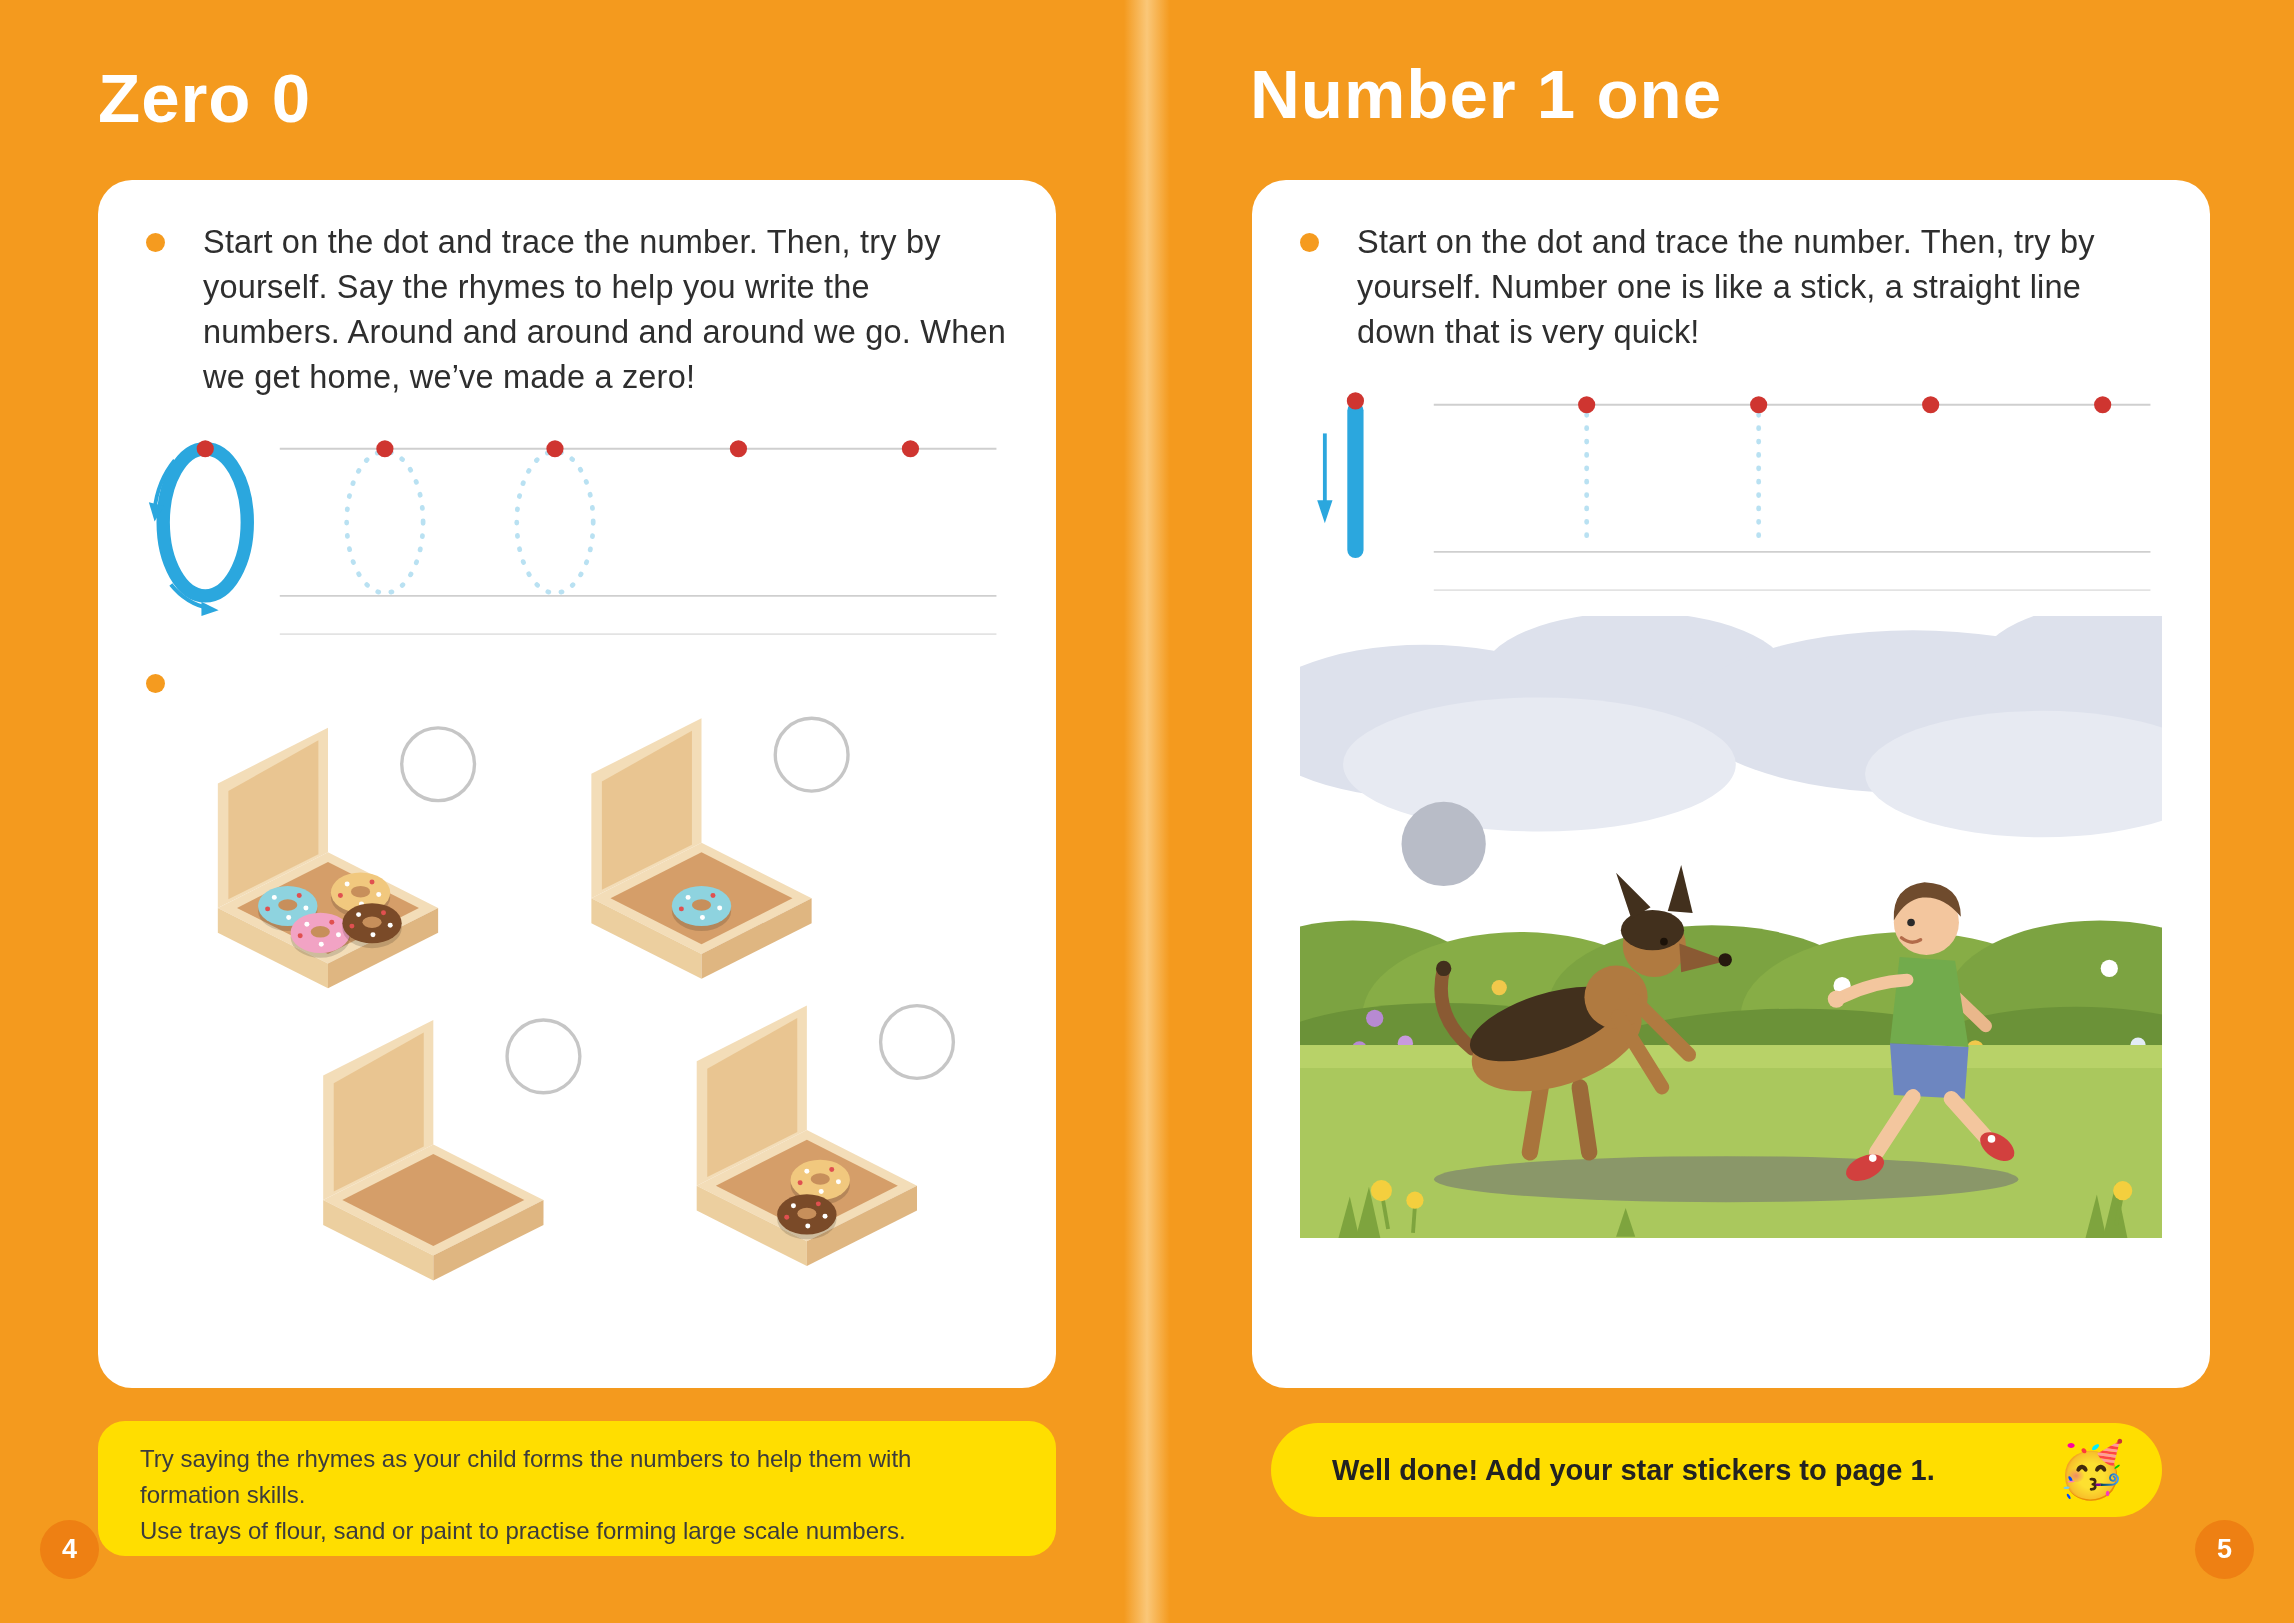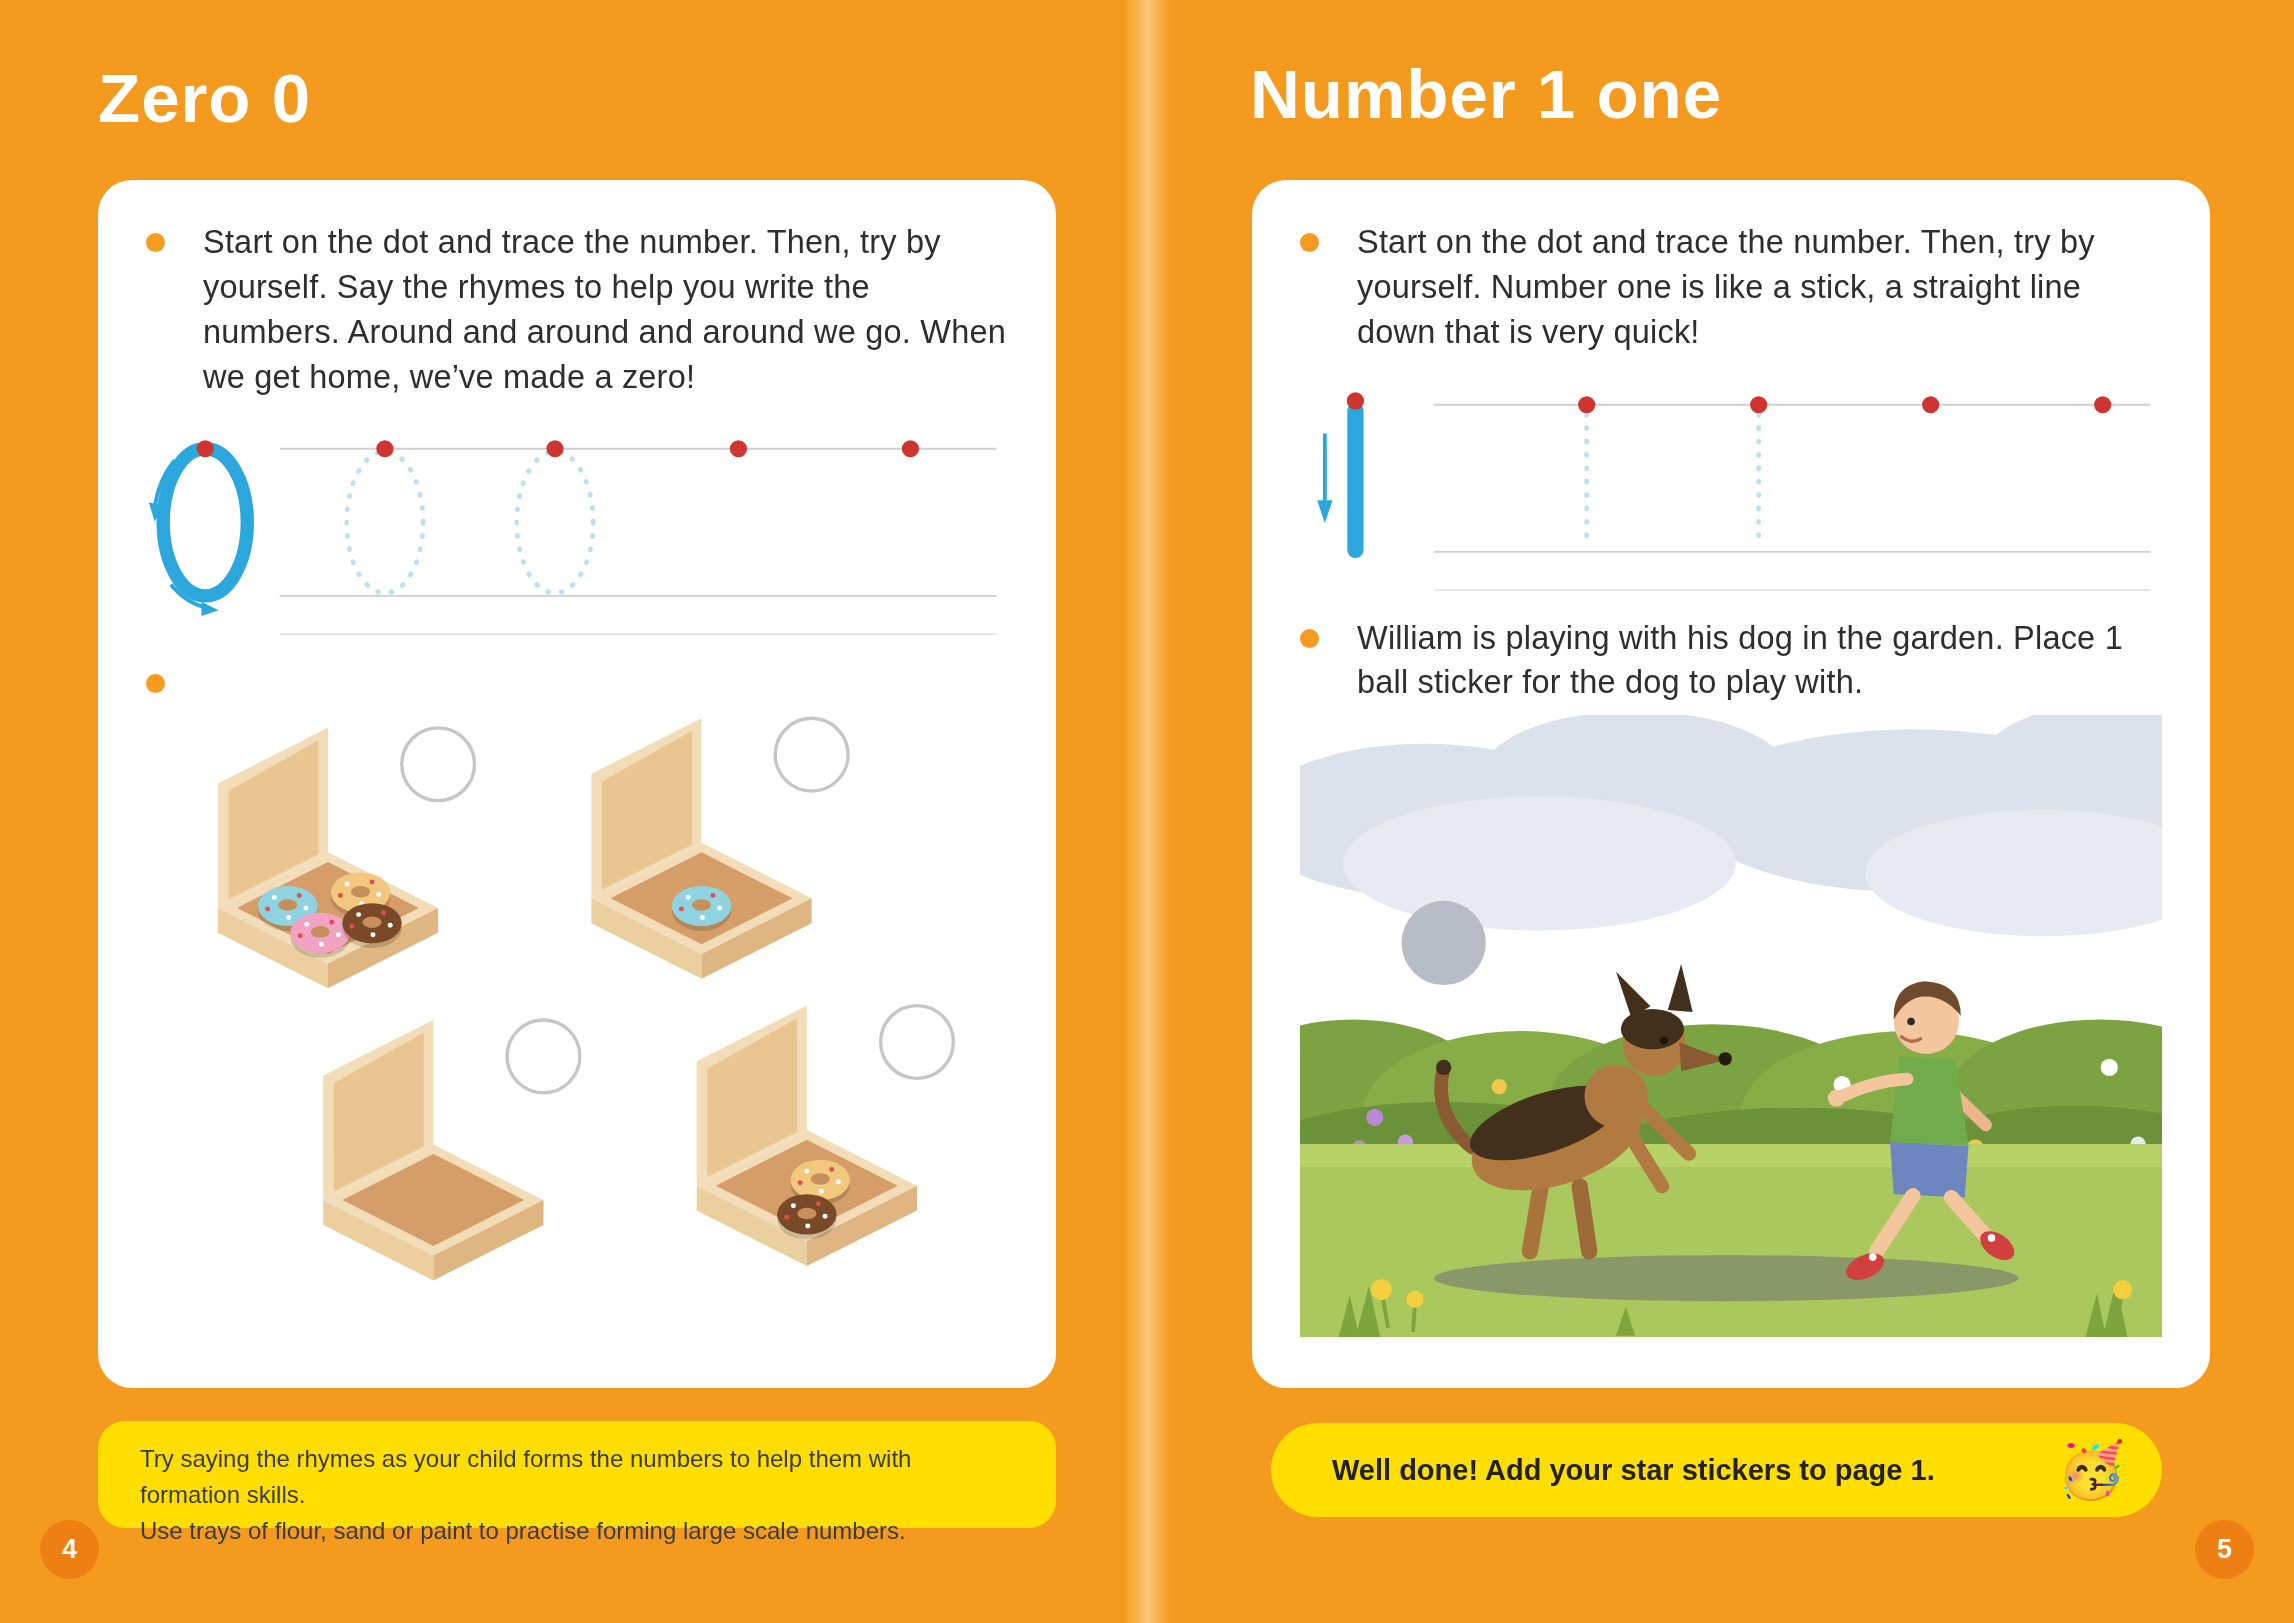--- a/index.html
+++ b/index.html
@@ -32,21 +32,21 @@
     background: var(--accent, #f59b1f); margin-top:13.4px;
   }
   .instruction {
     font-size:32.5px; line-height:1.38; color:#2e2e2e; letter-spacing:0.2px;
     max-width:822px;
   }
   .oneline { white-space:nowrap; }
   .trace { width:860px; height:215px; margin:23px 0 23px 0; display:block; }
   .illustration { display:block; margin-top:9.6px; }
   .tip {
-    position:absolute; left:98px; top:1421px; width:958px; height:107px;
+    position:absolute; left:98px; top:1421px; width:958px; height:135px;
     background: var(--tip-bg, #ffde00); border-radius:27px; padding:20px 42px;
   }
   .tip p { font-size:24px; color:#3c3c3c; line-height:1.5; }
   .reward {
     position:absolute; left:1271px; top:1423px; width:891px; height:94px;
     background: var(--tip-bg, #ffde00); border-radius:47px;
     display:flex; align-items:center; padding:0 36px 0 61px;
   }
   .reward .text { font-size:29px; font-weight:bold; color:#222222; flex:1; }
   .reward .emoji { font-size:55px; line-height:1; }
@@ -234,24 +234,20 @@
         <polygon points="18,128 26,152 34,128" fill="#2ba7de"></polygon>
         <circle cx="58" cy="24" r="9" fill="#cf3530"></circle>
         <line x1="300" y1="38" x2="300" y2="176" stroke="#b9e1f2" stroke-width="5" stroke-dasharray="1 13" stroke-linecap="round"></line>
         <circle cx="300" cy="28" r="9" fill="#cf3530"></circle>
         <line x1="480" y1="38" x2="480" y2="176" stroke="#b9e1f2" stroke-width="5" stroke-dasharray="1 13" stroke-linecap="round"></line>
         <circle cx="480" cy="28" r="9" fill="#cf3530"></circle>
         <circle cx="660" cy="28" r="9" fill="#cf3530"></circle>
         <circle cx="840" cy="28" r="9" fill="#cf3530"></circle>
       </svg>
 
-      <div class="bullet-row">
-        <span class="bullet"></span>
-        <p class="instruction">William is playing with his dog in the garden. Place 1 ball sticker for the dog to play with.</p>
-      </div>
 
       <svg class="illustration" viewBox="0 0 900 650">
         <g fill="#dde1ec">
           <ellipse cx="130" cy="110" rx="185" ry="80"></ellipse>
           <ellipse cx="350" cy="62" rx="160" ry="66"></ellipse>
           <ellipse cx="640" cy="100" rx="235" ry="85"></ellipse>
           <ellipse cx="855" cy="58" rx="150" ry="72"></ellipse>
           <ellipse cx="250" cy="155" rx="205" ry="70" fill="#e7eaf2"></ellipse>
           <ellipse cx="775" cy="165" rx="185" ry="66" fill="#e7eaf2"></ellipse>
         </g>

